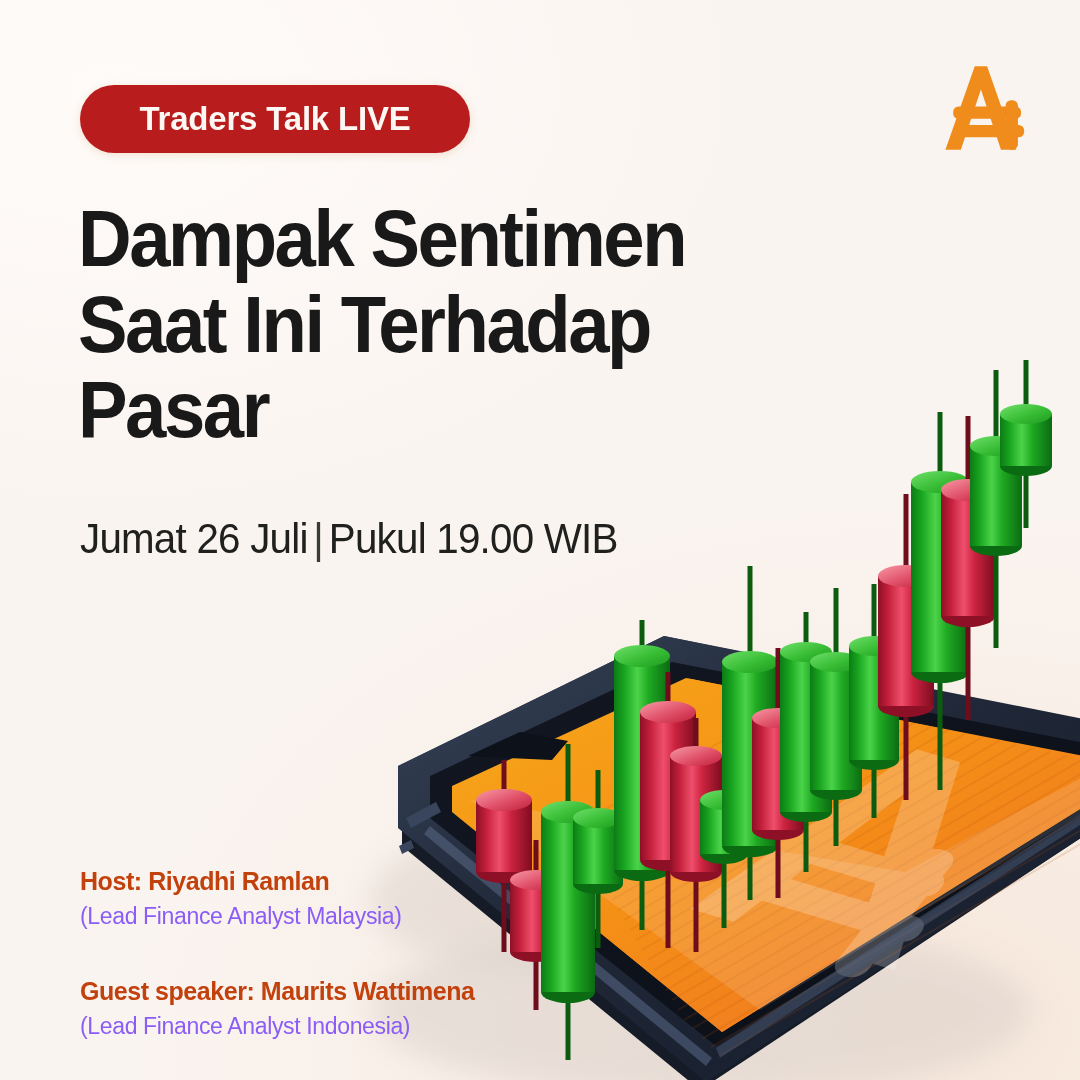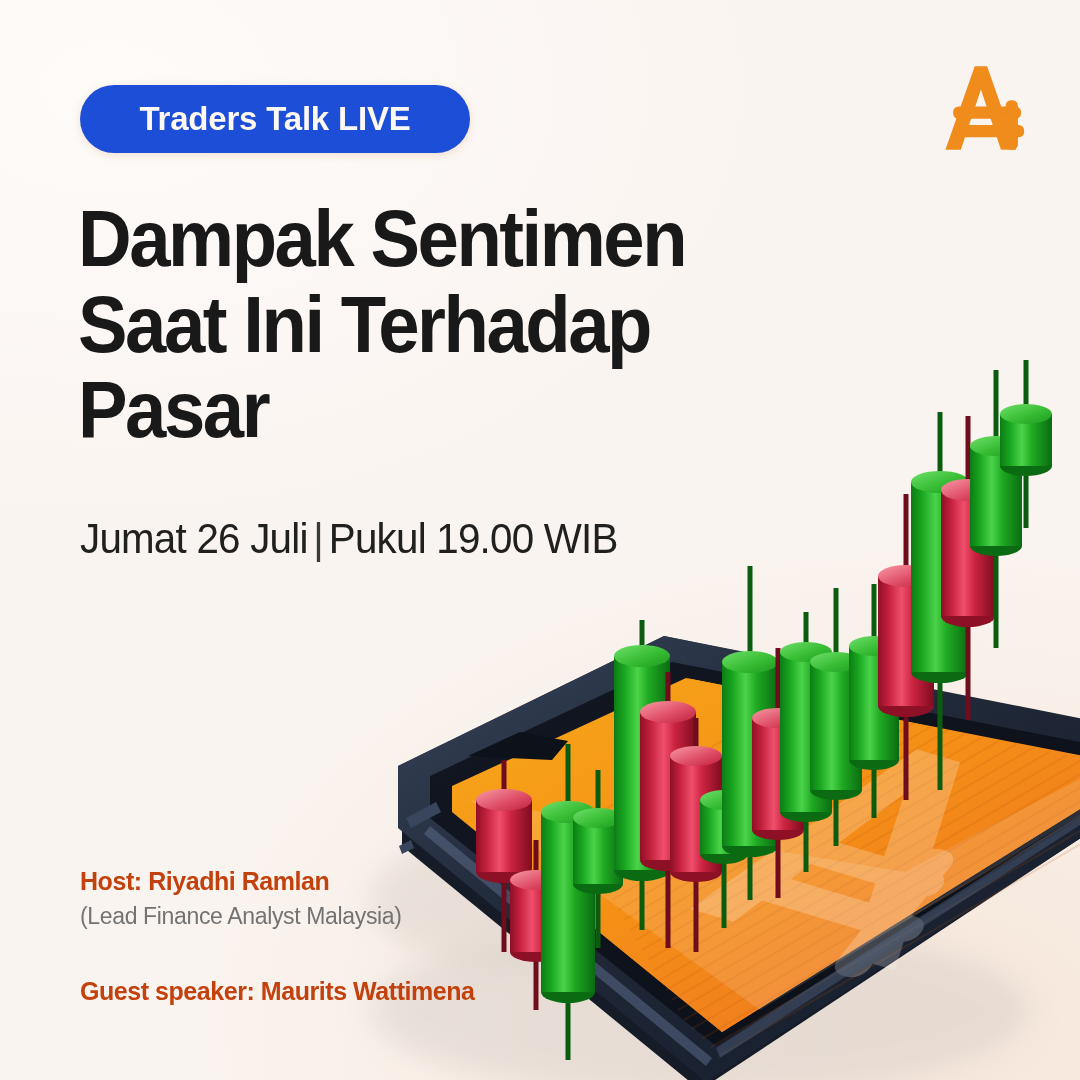--- a/index.html
+++ b/index.html
@@ -22,21 +22,21 @@
 
   
   .art{position:absolute;left:0;top:0;width:1080px;height:1080px;}
 
   
   .text-layer{position:absolute;left:0;top:0;width:1080px;height:1080px;}
 
   .badge{
     position:absolute;left:80px;top:85px;
     height:68px;min-width:390px;box-sizing:border-box;
-    background:#1d4ed8;border-radius:34px;
+    background:#b91c1c;border-radius:34px;
     display:flex;align-items:center;justify-content:center;
     padding:0 34px;
     box-shadow:0 2px 10px rgba(190,110,40,.18);
   }
   .badge-text{
     color:#fdf8f3;font-size:33px;font-weight:bold;
     letter-spacing:-.2px;white-space:nowrap;
     font-family:"Liberation Sans","DejaVu Sans",sans-serif;
   }
 
@@ -61,21 +61,21 @@
   }
 
   .credits{position:absolute;left:80px;top:866px;width:470px;}
   .credit-block{margin-bottom:44px;}
   .credit-block:last-child{margin-bottom:0;margin-top:36px;}
   .credit-name{
     color:#c2410c;font-size:25px;font-weight:bold;letter-spacing:-.45px;
     line-height:1.25;white-space:nowrap;
   }
   .credit-role{
-    color:#737373;font-size:23px;font-weight:400;letter-spacing:-.35px;
+    color:#8b5cf6;font-size:23px;font-weight:400;letter-spacing:-.35px;
     line-height:1.3;margin-top:5px;white-space:nowrap;
   }
 
   .logo{position:absolute;right:42px;top:52px;width:108px;height:112px;}
 </style>
 </head>
 <body>
 
 <div id="stage">
 
@@ -350,20 +350,21 @@
       <span>Jumat 26 Juli</span><span class="sep">|</span><span>Pukul 19.00 WIB</span>
     </div>
 
     <div class="credits">
       <div class="credit-block">
         <div class="credit-name">Host: Riyadhi Ramlan</div>
         <div class="credit-role">(Lead Finance Analyst Malaysia)</div>
       </div>
       <div class="credit-block">
         <div class="credit-name">Guest speaker: Maurits Wattimena</div>
+        <div class="credit-role">(Lead Finance Analyst Indonesia)</div>
       </div>
     </div>
 
     <svg class="logo" viewBox="0 0 140 140" xmlns="http://www.w3.org/2000/svg">
       <g fill="#ef8c1c">
         <path d="M20 124 L58 16 L74 16 L112 124 L92 124 L66 46 L40 124 Z"></path>
         <rect x="30" y="68" width="88" height="16" rx="7"></rect>
         <rect x="34" y="92" width="88" height="16" rx="7"></rect>
         <rect x="98" y="60" width="16" height="64" rx="7"></rect>
       </g>

